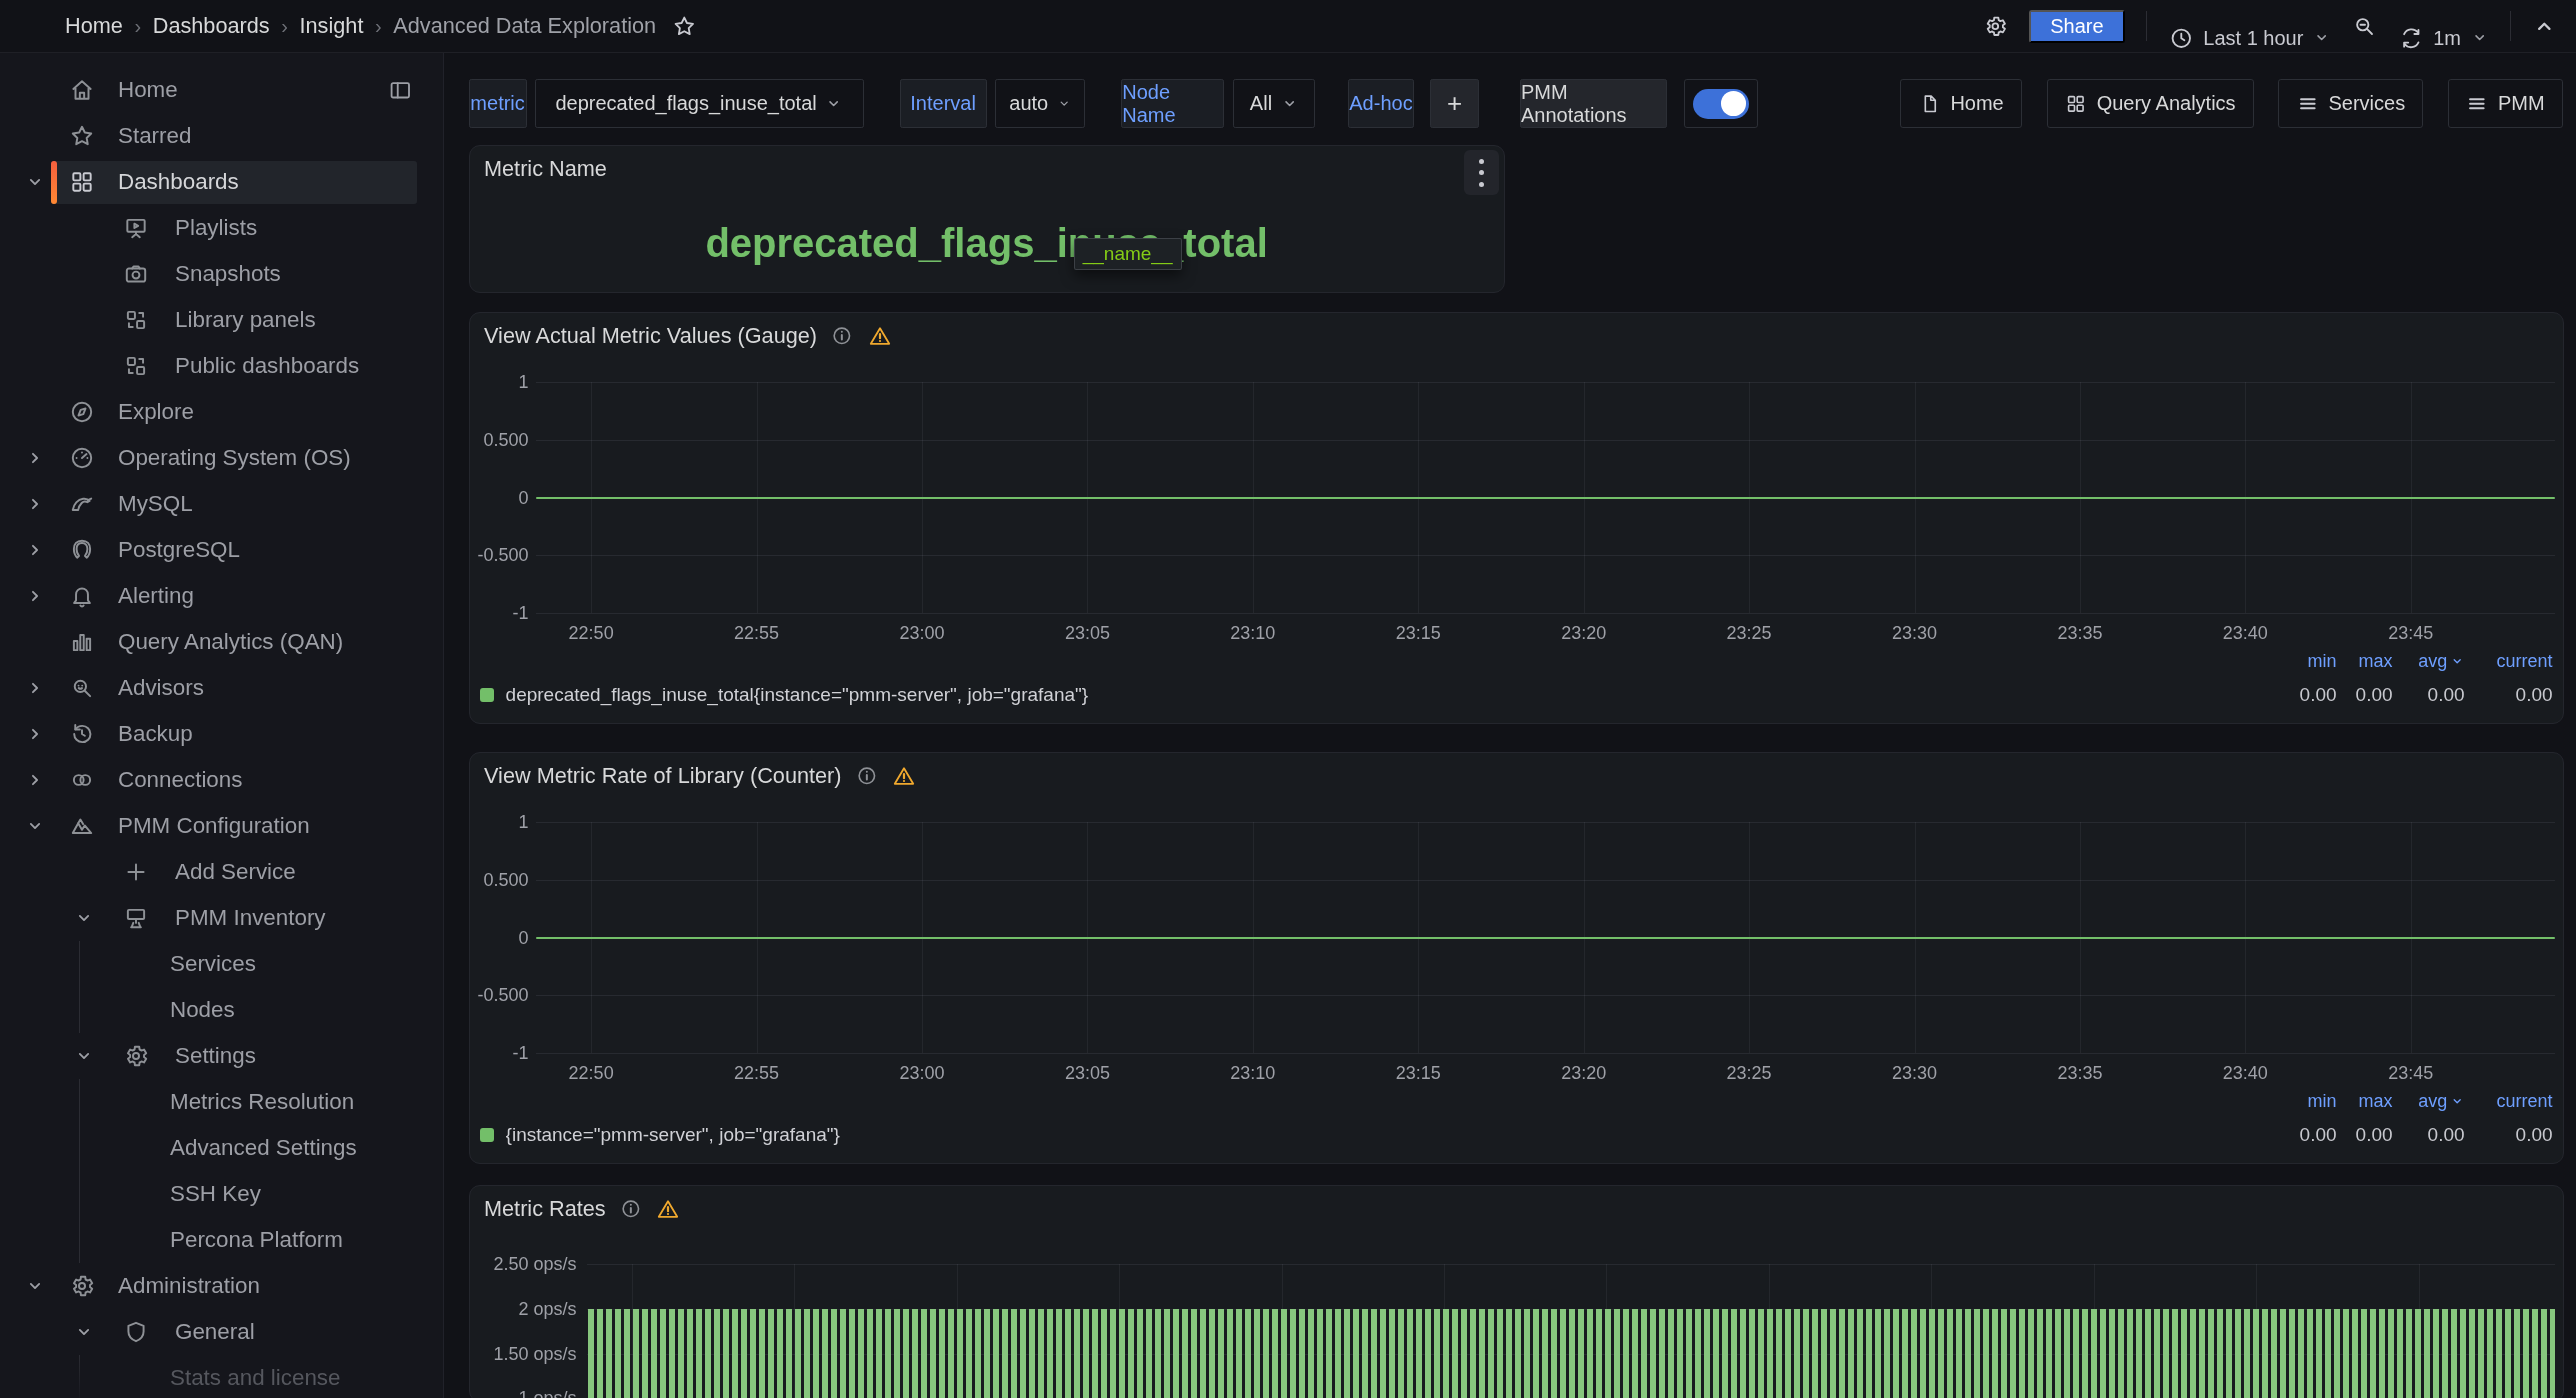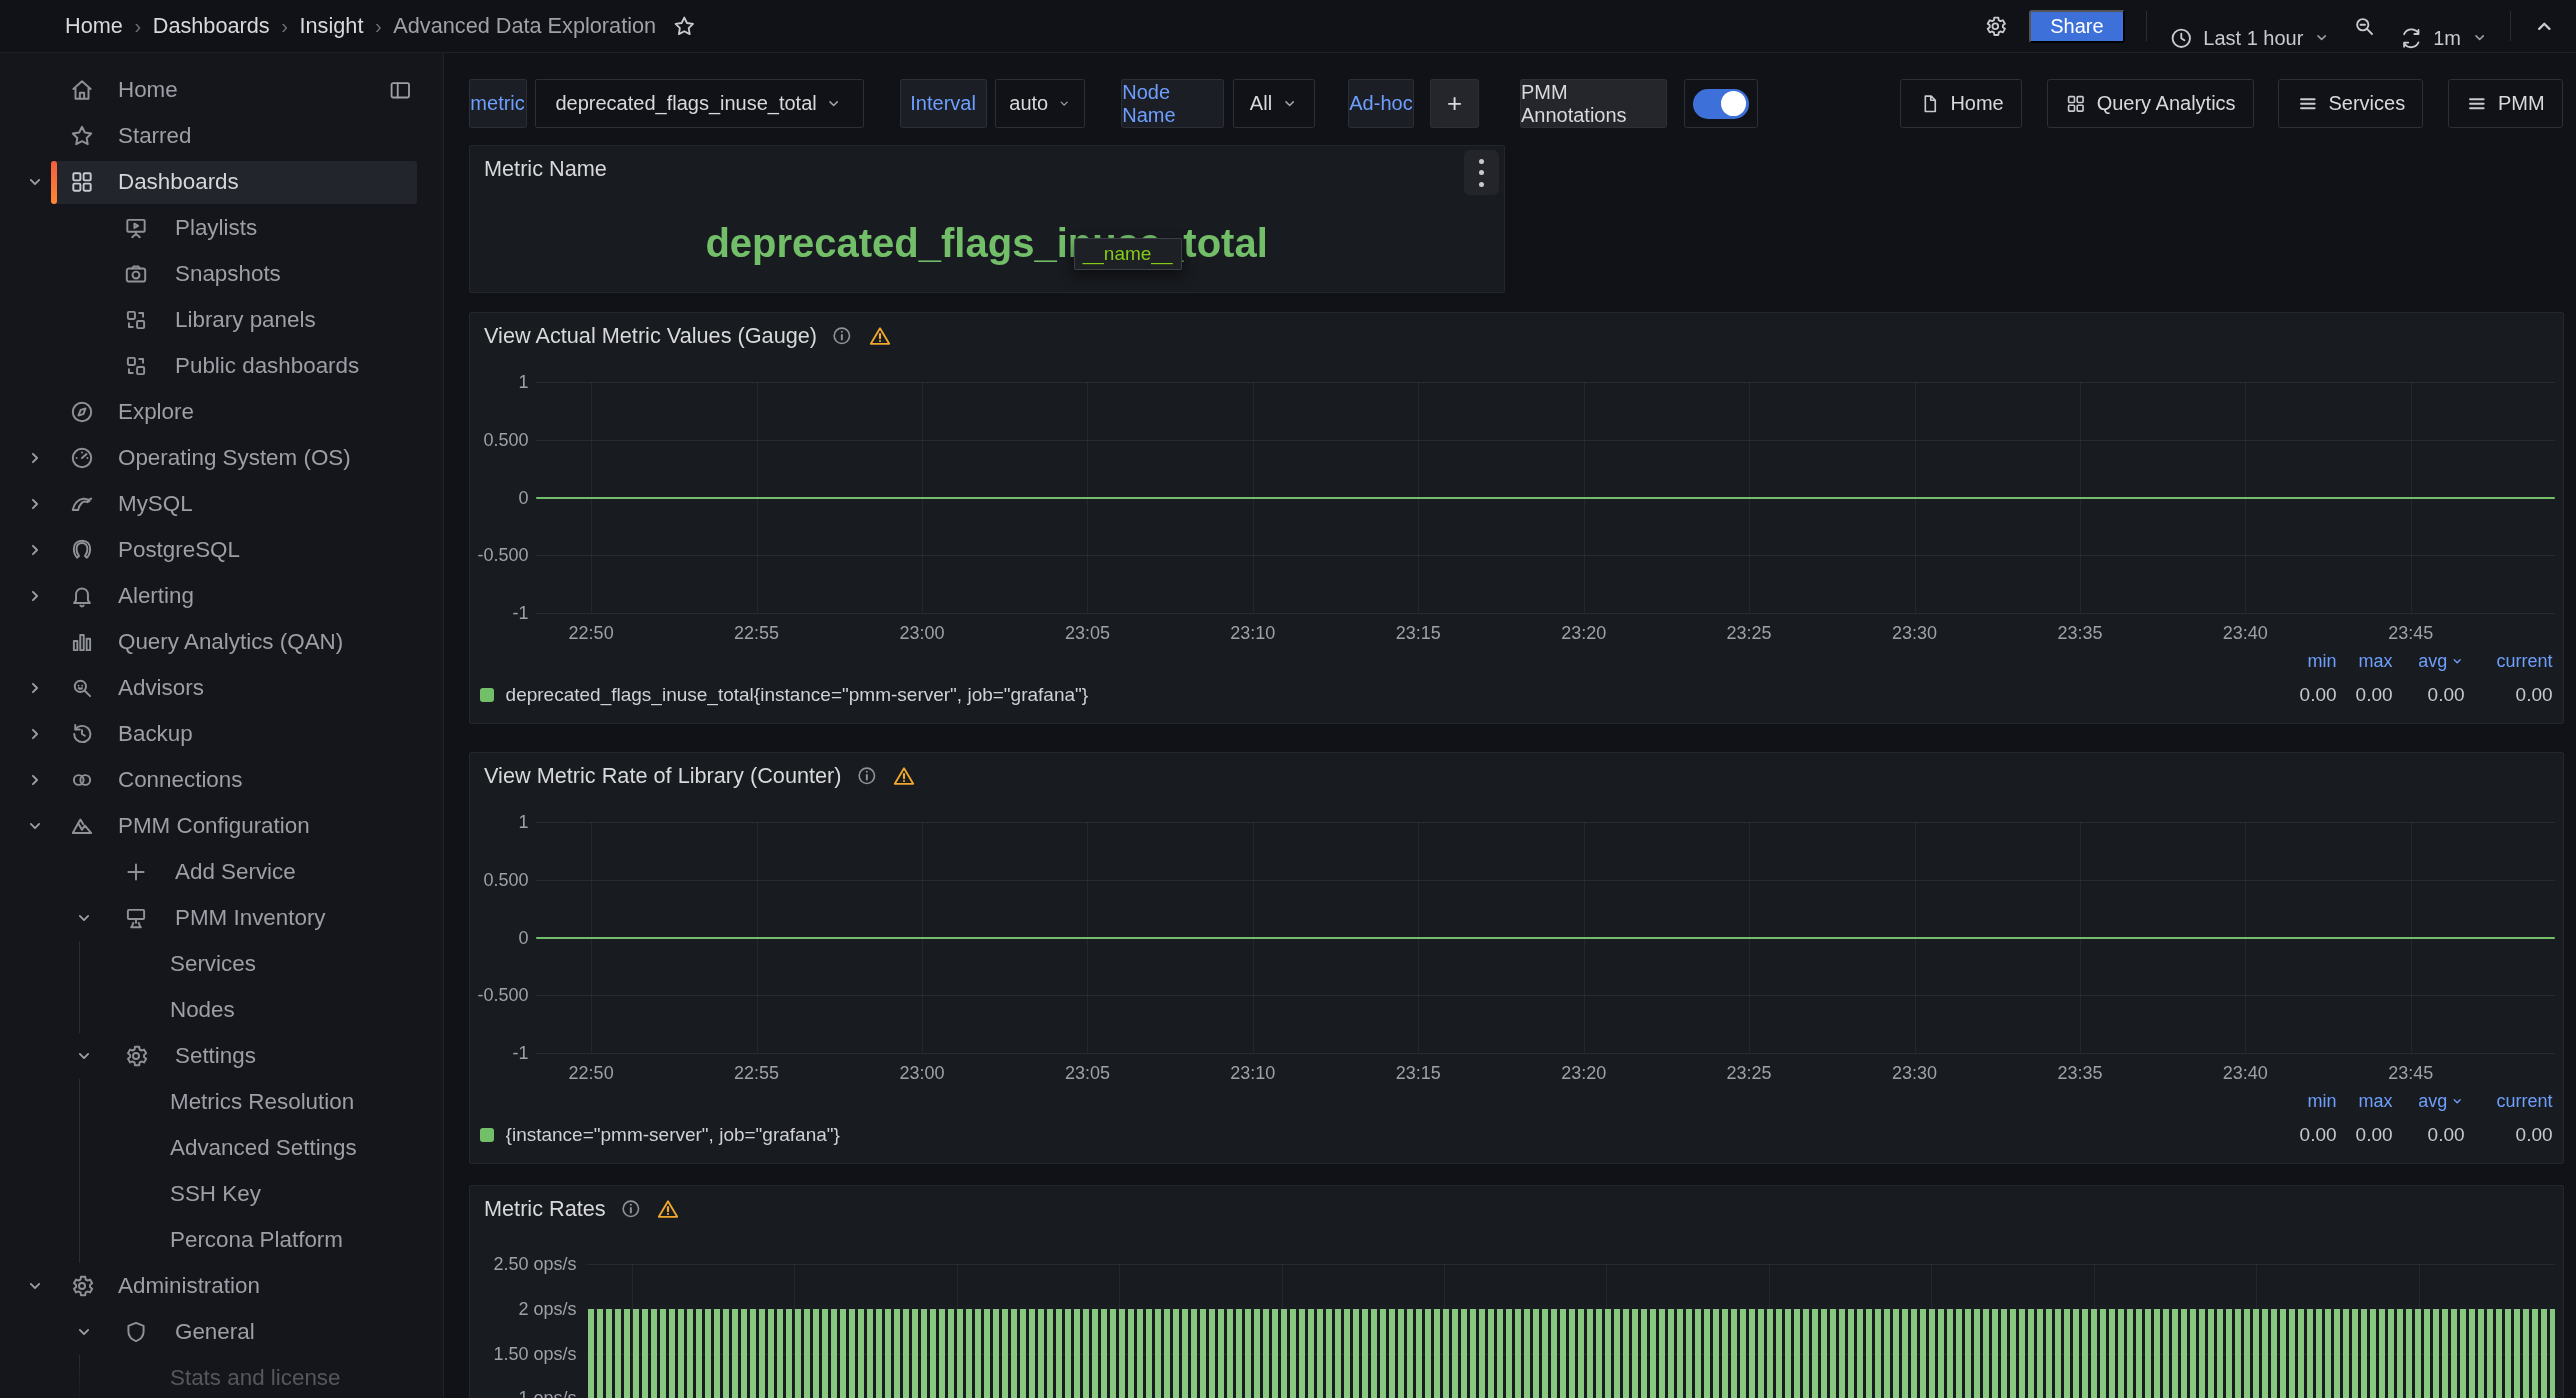--- a/index.html
+++ b/index.html
@@ -75,21 +75,21 @@
   .plus-btn { width:49px; margin-left:16px; background:#24262c; color:#d8d9da; font-size:26px; }
   .anno-chip { width:147px; margin-left:41px; background:#24262c; color:#d8d9da; cursor:default; }
   .toggle-wrap { width:74px; margin-left:16.6px; border:0.7px solid #2c2f36; border-radius:2.9px; height:49px; display:flex; align-items:center; justify-content:center; cursor:pointer; }
   .toggle { width:56px; height:30px; border-radius:15px; background:#3d71d9; position:relative; }
   .toggle .knob { position:absolute; right:2.9px; top:2.9px; width:24.6px; height:24.6px; border-radius:50%; background:#fff; }
   #toolbar-links { margin-left:auto; display:flex; gap:24.6px; }
   .nav-btn { height:49px; border:0.7px solid #2c2f36; border-radius:2.9px; background:transparent; color:#d8d9da; display:flex; align-items:center; gap:10px; padding:0 17.3px; font-size:20px; cursor:pointer; white-space:nowrap; }
   .nav-btn .icn { width:21.7px; height:21.7px; color:#c9cad1; }
 
   
-  .panel { position:absolute; background:#181b1f; border:0.7px solid #24262d; border-radius:2px; }
+  .panel { position:absolute; background:#181b1f; border:0.7px solid #24262d; border-radius:11px; }
   #p-metric-name { left:24.6px; top:92px; width:1036px; height:148px; }
   #p-metric-res  { left:1076px; top:92px; width:1043px; height:148px; }
   #p-gauge   { left:24.6px; top:259px;  width:2095px; height:412px; }
   #p-counter { left:24.6px; top:699px;  width:2095px; height:412px; }
   #p-rates   { left:24.6px; top:1132px; width:2095px; height:217px; overflow:hidden; }
   .panel-title { position:absolute; top:10px; left:14.4px; display:flex; align-items:center; gap:14.4px; font-size:21.7px; font-weight:500; color:#d8d9da; cursor:pointer; }
   .panel-title .info { width:21.7px; height:21.7px; color:#8e9196; }
   .panel-title .warn { width:24px; height:24px; color:#f0a92e; }
 
   .big-green { position:absolute; left:0; right:0; top:75px; text-align:center; font-size:40px; font-weight:700; color:#73bf69; }

